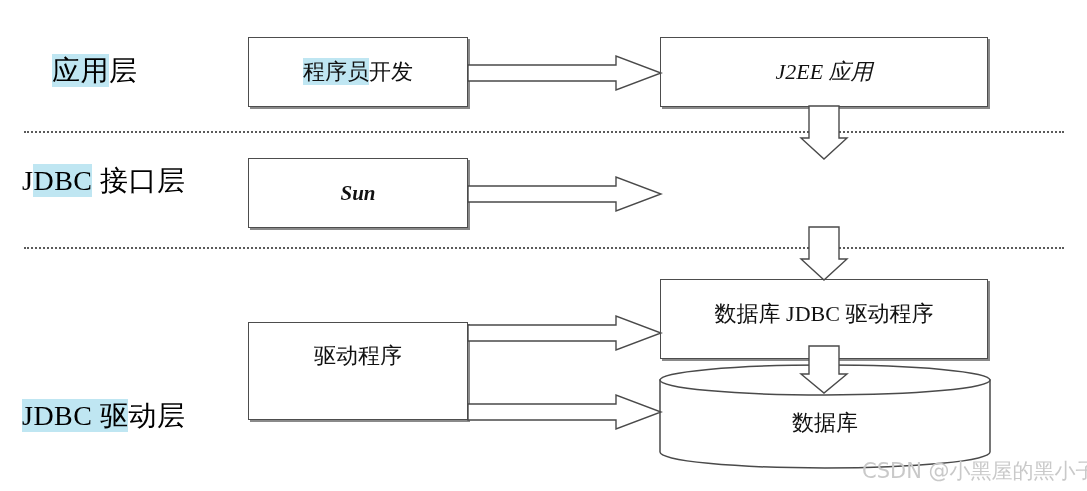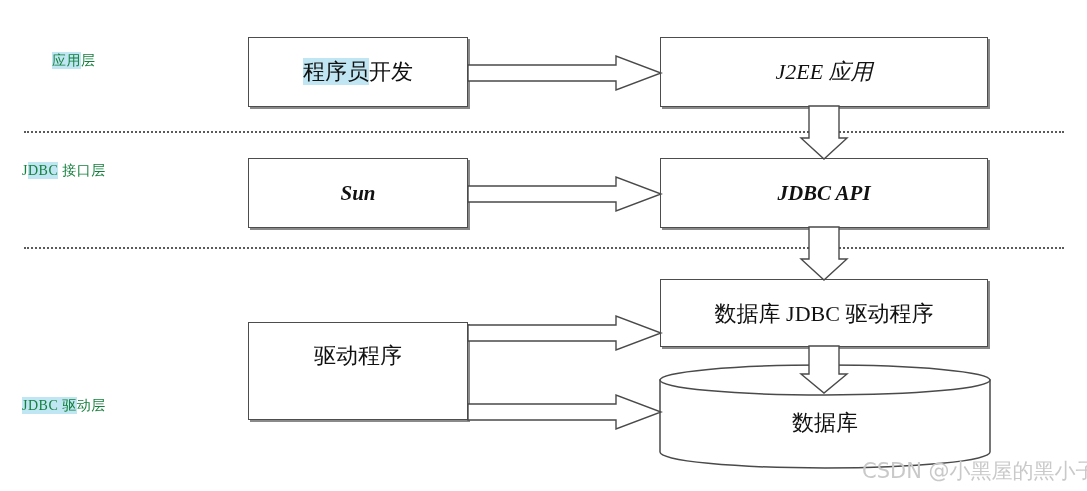--- a/index.html
+++ b/index.html
@@ -11,22 +11,22 @@
     position: relative;
     width: 1087px;
     height: 491px;
     background: #ffffff;
     font-family: "Liberation Sans", sans-serif;
     overflow: hidden;
   }
   .layer-label {
     position: absolute;
     font-family: "Liberation Serif", serif;
-    font-size: 14px;
-    color: #15803d;
+    font-size: 28px;
+    color: #000000;
     white-space: nowrap;
     letter-spacing: 0.5px;
   }
   .hl {
     background: #bfe6f2;
     padding: 1px 0 1px 0;
   }
   .box {
     position: absolute;
     background: #ffffff;
@@ -106,29 +106,26 @@
   </div>
 
   <div class="box" style="left:660px; top:37px; width:328px; height:70px;font-style:italic;">
     <div class="box-text cn" style="top:19px;">J2EE 应用</div>
   </div>
 
   <div class="box" style="left:248px; top:158px; width:220px; height:70px;">
     <div class="box-text serif-bold" style="top:22px;">Sun</div>
   </div>
 
-  <div class="box" style="left:660px; top:158px; width:328px; height:70px;">
-    <div class="box-text serif-bold" style="top:22px;">JDBC API</div>
-  </div>
 
   <div class="box" style="left:248px; top:322px; width:220px; height:98px;">
     <div class="box-text cn" style="top:18px;">驱动程序</div>
   </div>
 
-  <div class="box" style="left:660px; top:279px; width:328px; height:68px;">
+  <div class="box" style="left:660px; top:279px; width:328px; height:80px;">
     <div class="box-text cn" style="top:19px;">数据库 JDBC 驱动程序</div>
   </div>
 
   <svg class="cyl-svg" style="left:658px; top:364px; width:334px; height:110px;" viewBox="0 0 334 110">
     <path d="M 2,16 L 2,88 A 165,16 0 0 0 332,88 L 332,16 Z"></path>
     <ellipse cx="167" cy="16" rx="165" ry="15"></ellipse>
   </svg>
   <div class="box-text cn" style="left:658px; top:408px; width:334px;">数据库</div>
 
   <svg class="arrow-svg" style="left:468px; top:55px; width:194px; height:36px;" viewBox="0 0 194 36">

